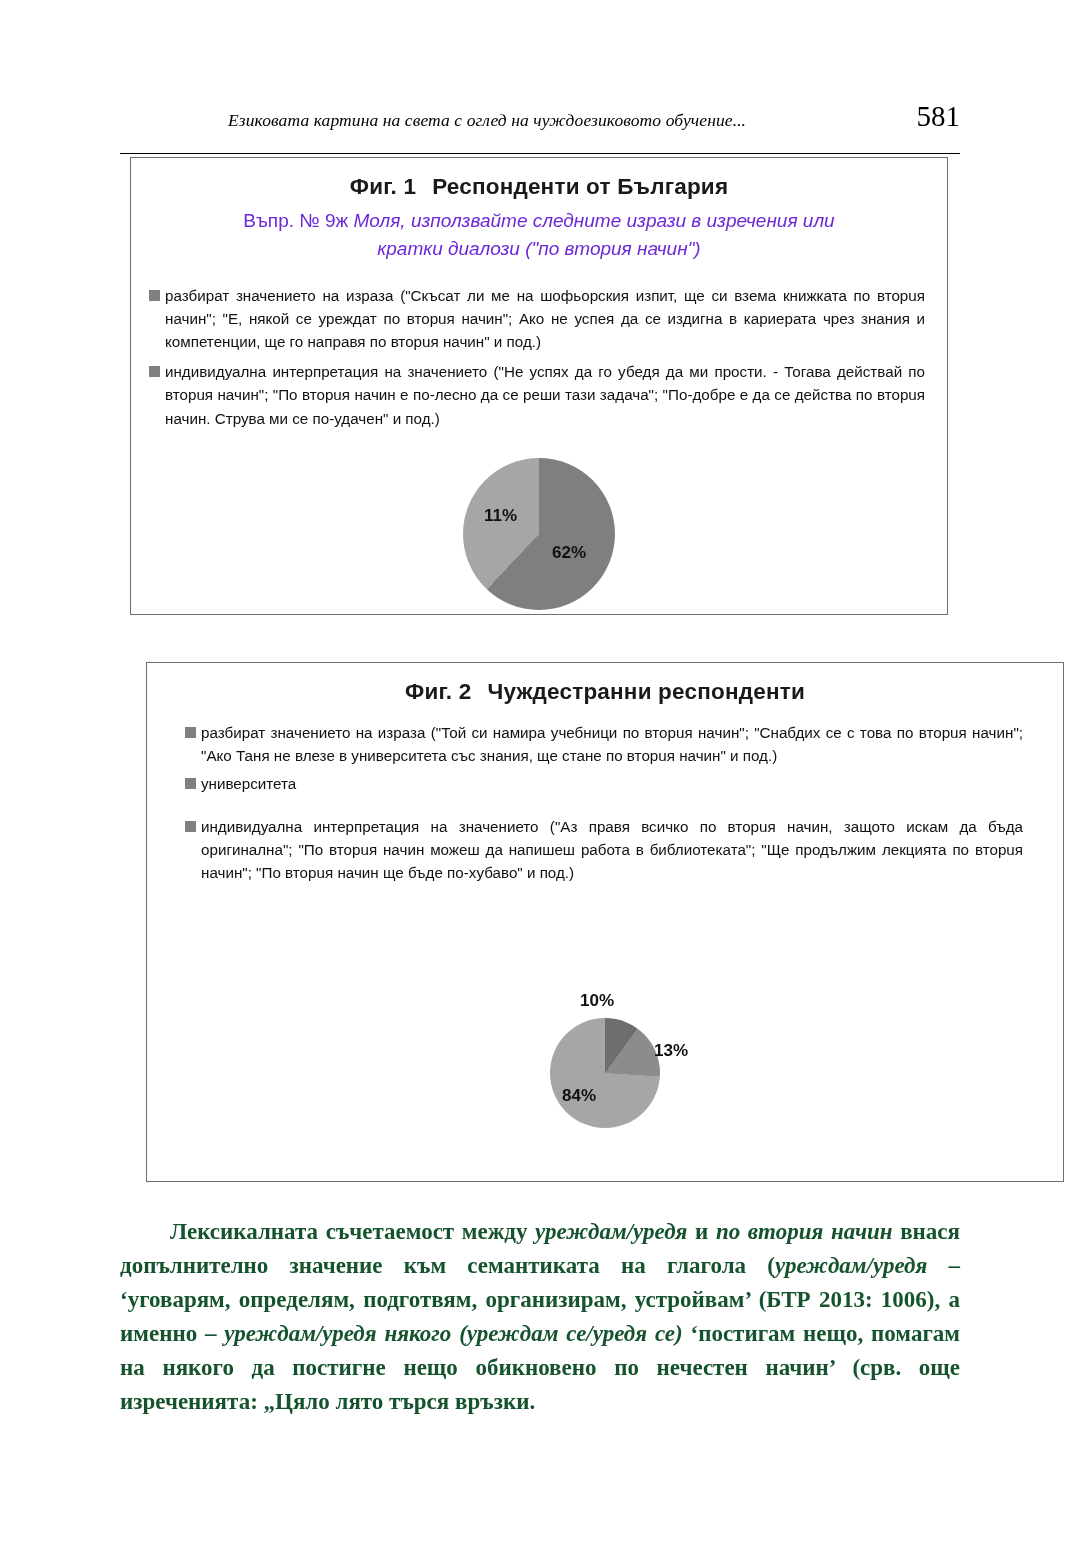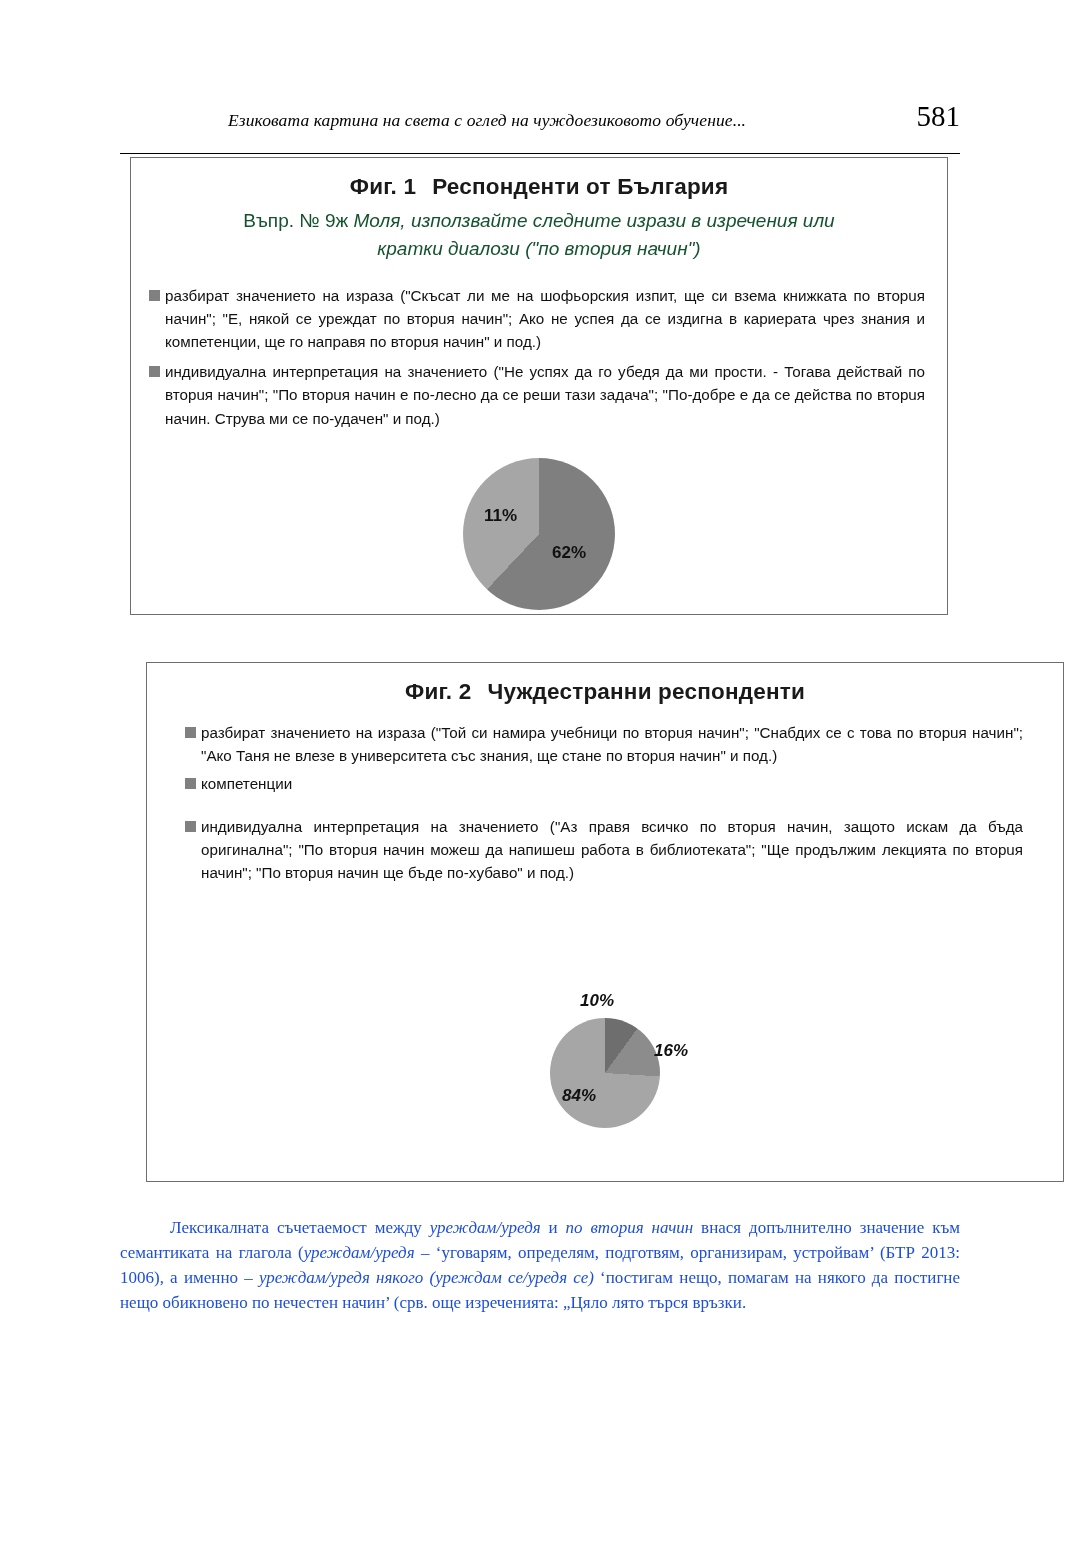--- a/index.html
+++ b/index.html
@@ -75,21 +75,21 @@
     color: #1a1a1a;
     margin-top: 16px;
     letter-spacing: 0.2px;
   }
   .fig-title .fig-num { margin-right: 16px; }
 
   .fig-sub {
     text-align: center;
     font-family: "Liberation Sans", sans-serif;
     font-size: 19px;
-    color: #14532d;
+    color: #6d28d9;
     line-height: 1.45;
     margin-top: 7px;
     padding: 0 58px;
   }
   .fig-sub .q-label {
     font-style: normal;
     font-weight: normal;
   }
   .fig-sub .q-text {
     font-style: italic;
@@ -149,25 +149,26 @@
     white-space: nowrap;
   }
 
   
   .body-text {
     position: absolute;
     left: 120px;
     top: 1215px;
     width: 840px;
     font-family: "Liberation Serif", serif;
-    font-size: 17px;
+    font-size: 23px;
     line-height: 1.48;
     text-align: justify;
     text-justify: inter-word;
-    color: #1d4ed8;
+    color: #14532d;
+    font-weight: bold;
   }
   .body-text p { margin: 0; text-indent: 50px; }
 </style>
 </head>
 <body>
 
 <div class="page">
 
   <div class="header">
     <div class="header-title">Езиковата картина на света с оглед на чуждоезиковото обучение...</div>
@@ -209,33 +210,33 @@
       <span class="fig-num">Фиг. 2</span><span>Чуждестранни респонденти</span>
     </div>
 
     <div class="legend">
       <div class="legend-item">
         <span class="legend-swatch" style="background:#808080"></span>
         <span class="legend-text">разбират значението на израза ("Той си намира учебници по вторuя начин"; "Снабдих се с това по вторuя начин"; "Ако Таня не влезе в университета със знания, ще стане по вторuя начин" и под.)</span>
       </div>
       <div class="legend-item">
         <span class="legend-swatch" style="background:#808080"></span>
-        <span class="legend-text">компетенции</span>
+        <span class="legend-text">университета</span>
       </div>
       <div class="legend-item spaced">
         <span class="legend-swatch" style="background:#808080"></span>
         <span class="legend-text">индивидуална интерпретация на значението ("Аз правя всичко по вторuя начин, защото искам да бъда оригиналнa"; "По вторuя начин можеш да напишеш работа в библиотеката"; "Ще продължим лекцията по вторuя начин"; "По вторuя начин ще бъде по-хубаво" и под.)</span>
       </div>
     </div>
 
     <div class="pie-wrap">
-      <div class="pie-holder" style="width:110px;height:110px;font-style:italic;">
+      <div class="pie-holder" style="width:110px;height:110px;">
         <div class="pie" style="width:110px;height:110px;background:conic-gradient(#6e6e6e 0deg 36deg, #8c8c8c 36deg 93.6deg, #a6a6a6 93.6deg 360deg);"></div>
         <span class="pie-label" style="left:30px; top:-27px;">10%</span>
-        <span class="pie-label" style="left:104px; top:23px;">16%</span>
+        <span class="pie-label" style="left:104px; top:23px;">13%</span>
         <span class="pie-label" style="left:12px; top:68px;">84%</span>
       </div>
     </div>
   </div>
 
   <div class="body-text">
     <p>Лексикалната съчетаемост между <i>уреждам/уредя</i> и <i>по вторuя начин</i> внася допълнително значение към семантиката на глагола (<i>уреждам/уредя</i> – ‘уговарям, определям, подготвям, организирам, устройвам’ (БТР 2013: 1006), а именно – <i>уреждам/уредя някого (уреждам се/уредя се)</i> ‘постигам нещо, помагам на някого да постигне нещо обикновено по нечестен начин’ (срв. още изреченията: „Цяло лято търся връзки.</p>
   </div>
 
 </div>

